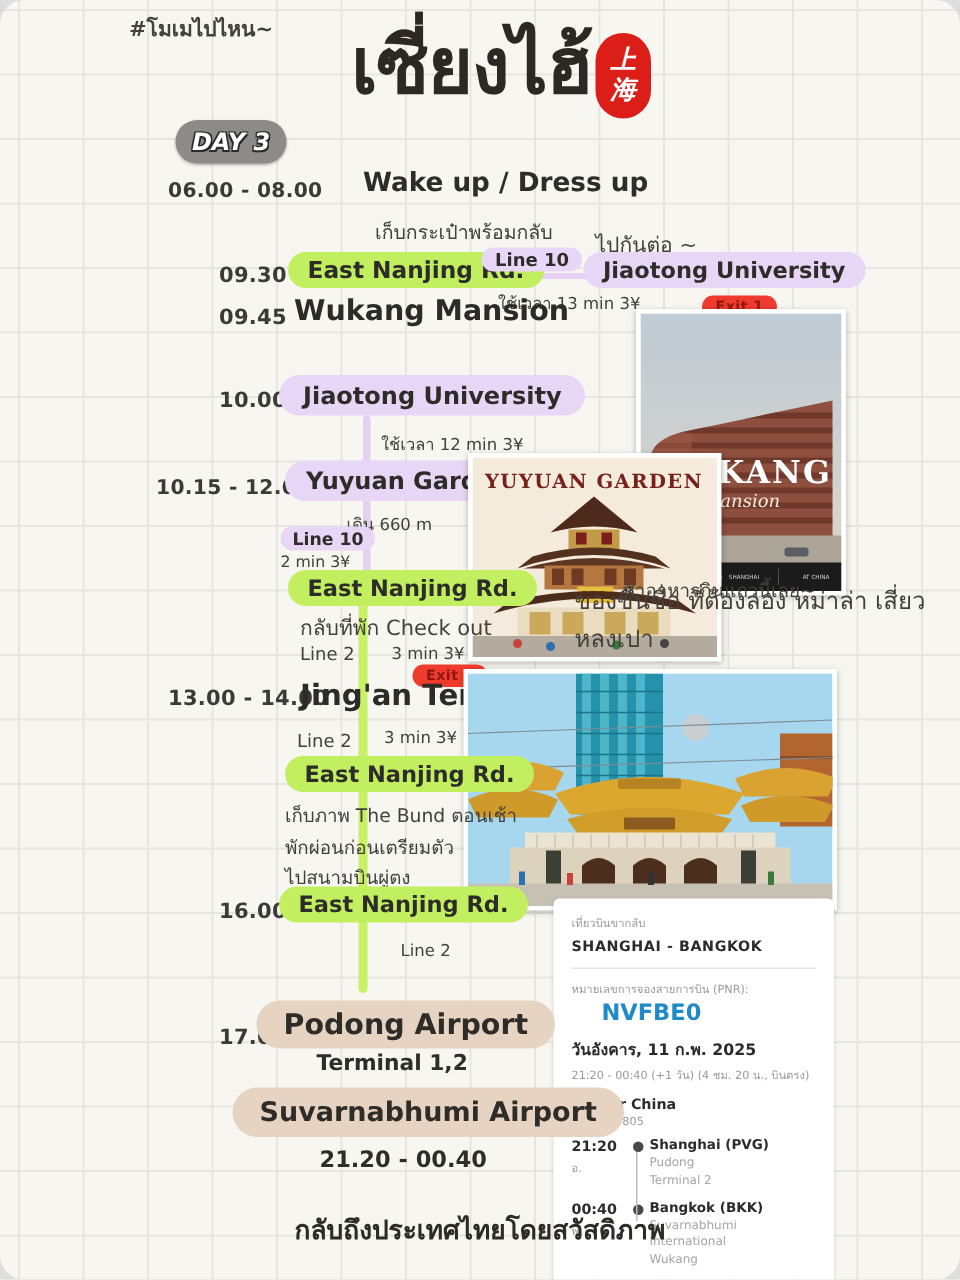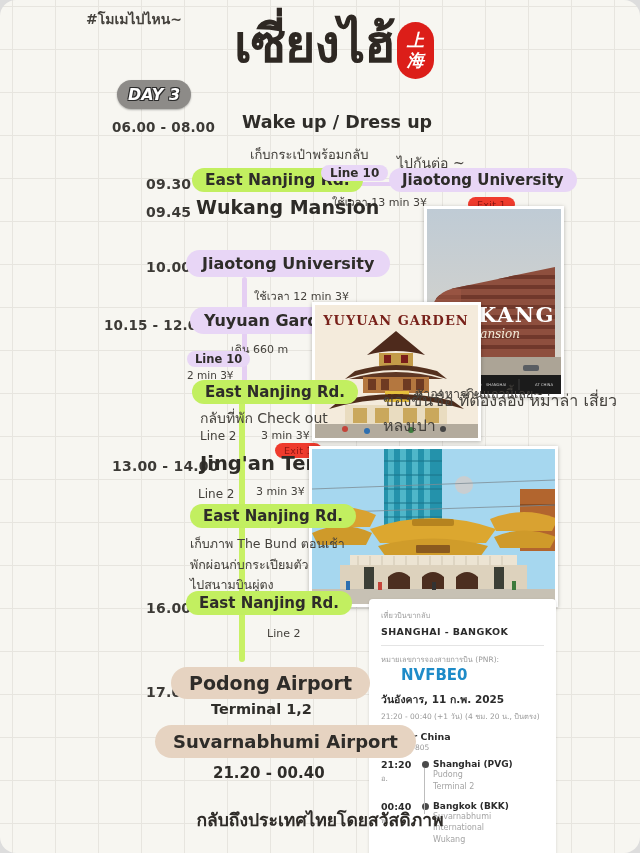--- a/index.html
+++ b/index.html
@@ -17,21 +17,21 @@
   .hand{color:#44413c;}
   .time{font-weight:600;color:#3c3a36;letter-spacing:.2px;}
   .pill{display:inline-block;border-radius:16px;font-weight:700;color:#2e2c29;white-space:nowrap;}
   .pill.green{background:#c2ef60;}
   .pill.lav{background:#e8d6f6;}
   .pill.beige{background:#e6d3c1;}
   .vline{position:absolute;border-radius:3px;}
   .vline.lav{background:#e5cff3;}
   .vline.green{background:#c8f165;}
   .hline{position:absolute;height:4px;border-radius:2px;background:#e5cff3;}
-  .exit-badge{display:inline-block;background:#ef3b2d;color:#8f1712;font-weight:400;
+  .exit-badge{display:inline-block;background:#ef3b2d;color:#8f1712;font-weight:700;
     font-size:9.5px;padding:2px 9px;border-radius:9px;letter-spacing:.3px;}
   .big-label{font-weight:800;color:#2d2b27;}
   .photo{background:#fff;box-shadow:0 1px 4px rgba(0,0,0,.28);padding:3px;}
   .photo svg{display:block;}
   
   .title{font-size:52px;font-weight:800;color:#2e2823;letter-spacing:-1px;}
   .stamp{width:37px;height:57px;border-radius:19px;background:#dc1e19;color:#fff;
     display:flex;align-items:center;justify-content:center;text-align:center;
     font-weight:700;font-size:17px;line-height:1.15;}
   .stamp span{display:block;width:20px;font-style:italic;}
@@ -256,21 +256,21 @@
       <rect x="34" y="132" width="4" height="9" fill="#2e6fb0"></rect>
         <rect x="66" y="133" width="4" height="8" fill="#c4443a"></rect>
       <rect x="120" y="133" width="4" height="8" fill="#333"></rect>
         <rect x="200" y="132" width="4" height="9" fill="#3c7a3c"></rect>
     </svg>
   </div>
 
   <div class="abs pill green" style="left:190px;top:504px;font-size:15px;padding:3px 13px;">East Nanjing Rd.</div>
   <div class="abs hand" style="left:190px;top:534px;font-size:12.5px;line-height:1.65;">
     <div>เก็บภาพ The Bund ตอนเช้า</div>
-    <div>พักผ่อนก่บกระเปียมตัว</div>
+    <div>พักผ่อนก่อนเตรียมตัว</div>
     <div>ไปสนามบินผู่ตง</div>
   </div>
 
   <div class="abs time" style="left:146px;top:600px;font-size:14px;">16.00</div>
   <div class="abs pill green" style="left:186px;top:591px;font-size:15px;padding:3px 13px;">East Nanjing Rd.</div>
   <div class="abs hand" style="left:267px;top:627px;font-size:11px;">Line 2</div>
 
   <div class="abs fcard" style="left:369px;top:599px;">
     <div class="tiny">เที่ยวบินขากลับ</div>
     <div class="route">SHANGHAI - BANGKOK</div>

